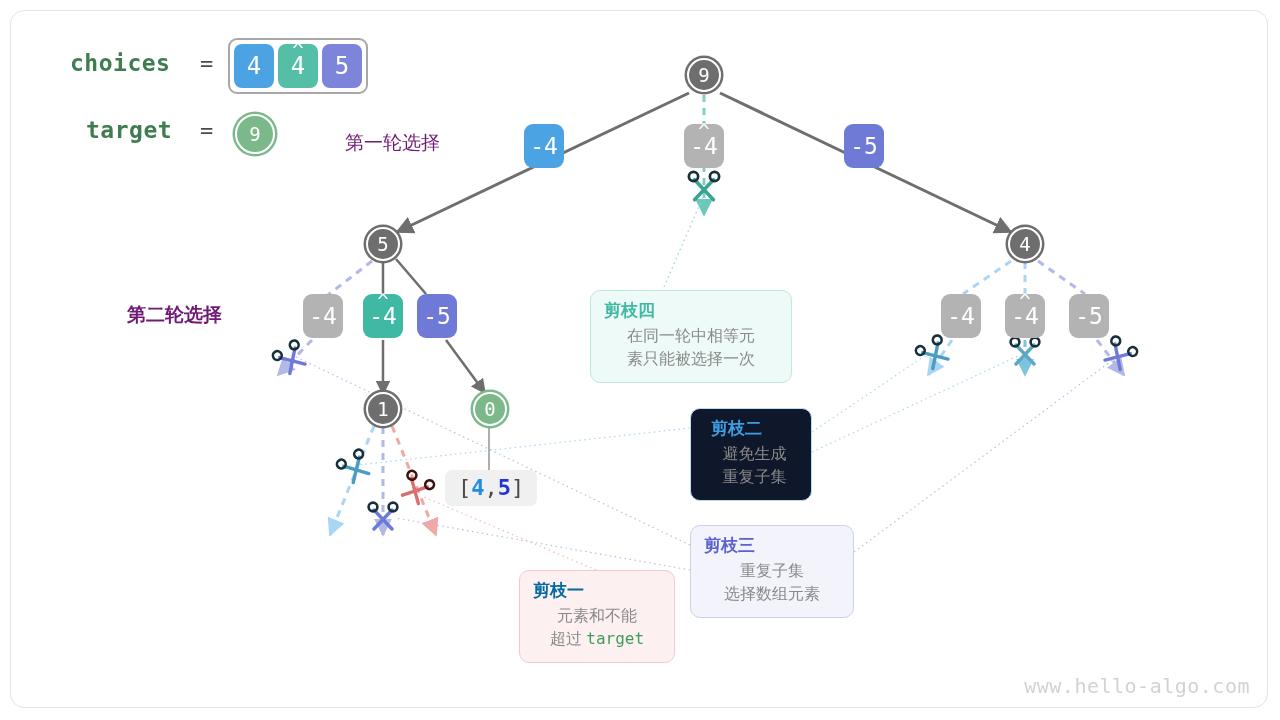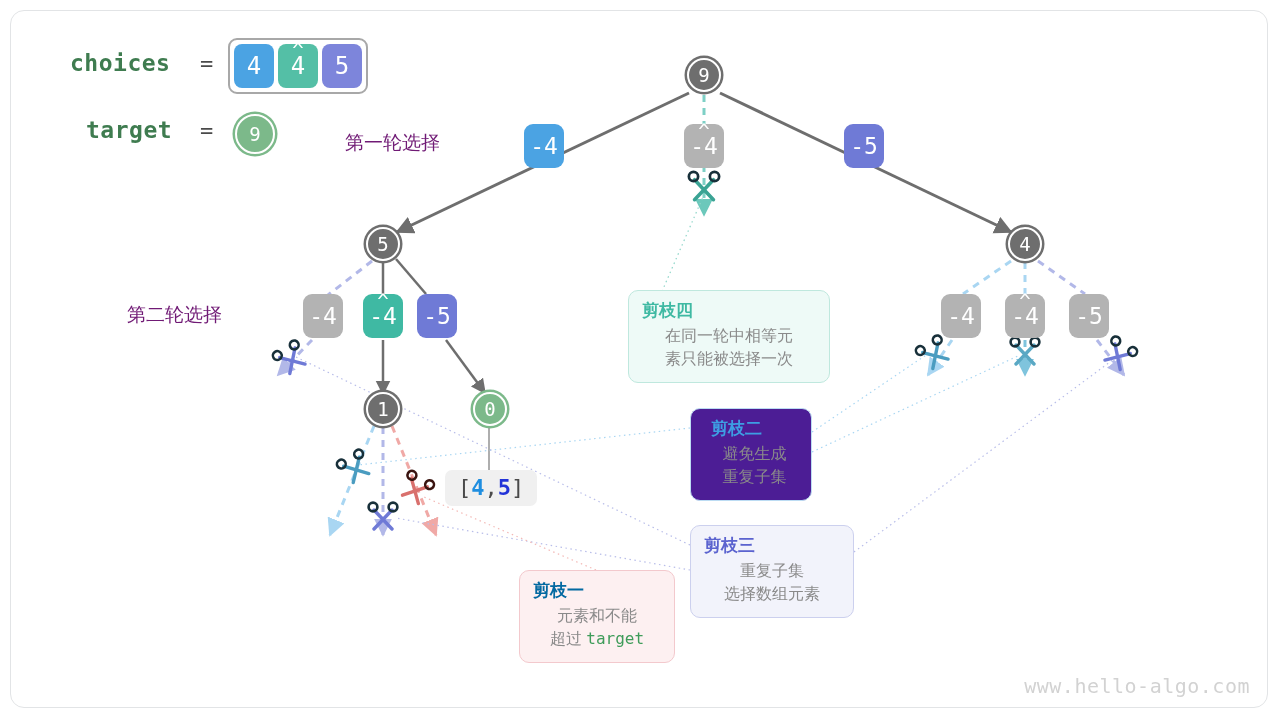--- a/index.html
+++ b/index.html
@@ -94,21 +94,21 @@
     padding:9px 13px 11px 13px;box-sizing:border-box;
   }
   .card .title{font-size:17px;font-weight:bold;margin-bottom:4px;line-height:1.25;}
   .card .body{font-size:16px;color:#8a8a8a;line-height:1.42;text-align:center;}
   .card .body .tgt{
     color:#3f9c5a;
     font-family:"DejaVu Sans Mono","Liberation Mono",monospace;
   }
   .card.teal{background:#eefaf7;border-color:#bfe8de;}
   .card.teal .title{color:#3fb9a3;}
-  .card.blue{background:#4c1d95;border-color:#bcdcf3;padding-left:20px;}
+  .card.blue{background:#0f172a;border-color:#bcdcf3;padding-left:20px;}
   .card.blue .title{color:#3d9ee3;}
   .card.indigo{background:#f2f3fb;border-color:#ccd0ee;}
   .card.indigo .title{color:#5b63cf;}
   .card.red{background:#fdf0f1;border-color:#f3c9cd;}
   .card.red .title{color:#0369a1;}
 
   .watermark{
     position:absolute;right:30px;bottom:22px;color:#d2d2d2;font-size:20px;
     font-family:"DejaVu Sans Mono","Liberation Mono",monospace;
     letter-spacing:.5px;
@@ -279,21 +279,21 @@
     <div class="chip purple">
       <span>5</span>
     </div>
   </div>
 
   <div class="hdr-label mono" style="left:86px;top:117px;">target</div>
   <div class="hdr-eq mono" style="left:200px;top:118px;">=</div>
   <div class="target-circle" style="left:235px;top:114px;">9</div>
 
   <div class="round-label" style="left:345px;top:130px;">第一轮选择</div>
-  <div class="round-label" style="left:127px;top:302px;">第二轮选择</div>
+  <div class="round-label" style="left:127px;top:302px;font-weight:bold;">第二轮选择</div>
 
   <div class="node gray" style="left:687px;top:58px;">9</div>
   <div class="node gray" style="left:366px;top:227px;">5</div>
   <div class="node gray" style="left:1008px;top:227px;">4</div>
   <div class="node gray" style="left:366px;top:392px;">1</div>
   <div class="node green" style="left:473px;top:392px;">0</div>
 
   <div class="elabel blue" style="left:524px;top:124px;">
     <span>-4</span>
   </div>
@@ -330,21 +330,21 @@
     </span>
   </div>
   <div class="elabel gray" style="left:1069px;top:294px;">
     <span>-5</span>
   </div>
 
   <div class="result" style="left:445px;top:470px;">
     <span>[</span><span class="v1">4</span><span>,</span><span class="v2">5</span><span>]</span>
   </div>
 
-  <div class="card teal" style="left:628px;top:290px;width:202px;">
+  <div class="card teal" style="left:590px;top:290px;width:202px;">
     <div class="title">剪枝四</div>
     <div class="body">
       <div>在同一轮中相等元</div>
       <div>素只能被选择一次</div>
     </div>
   </div>
 
   <div class="card blue" style="left:690px;top:408px;width:122px;">
     <div class="title">剪枝二</div>
     <div class="body">

